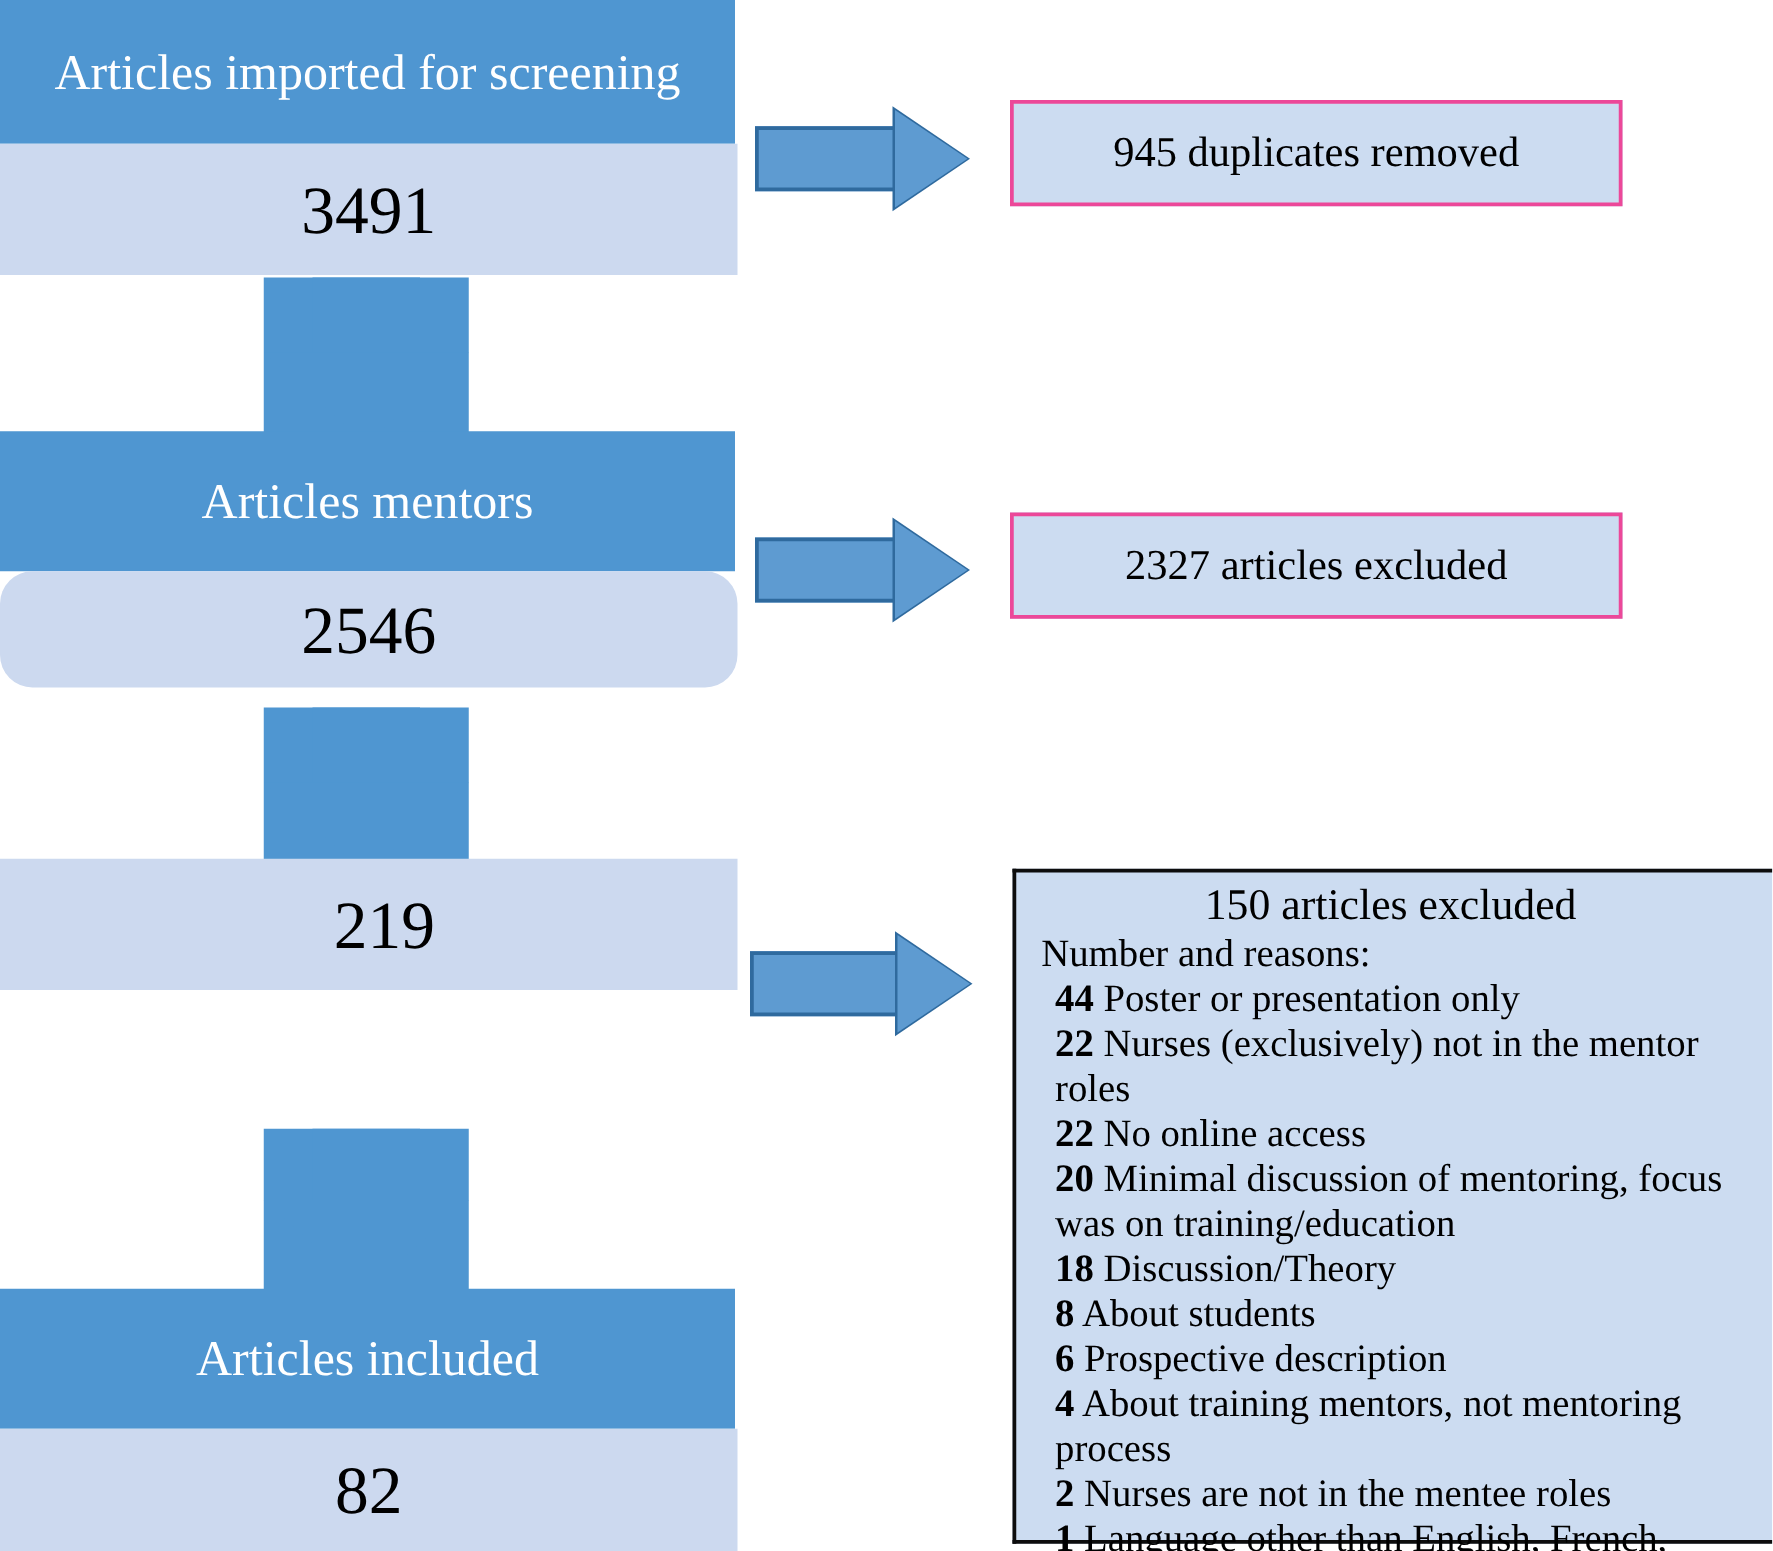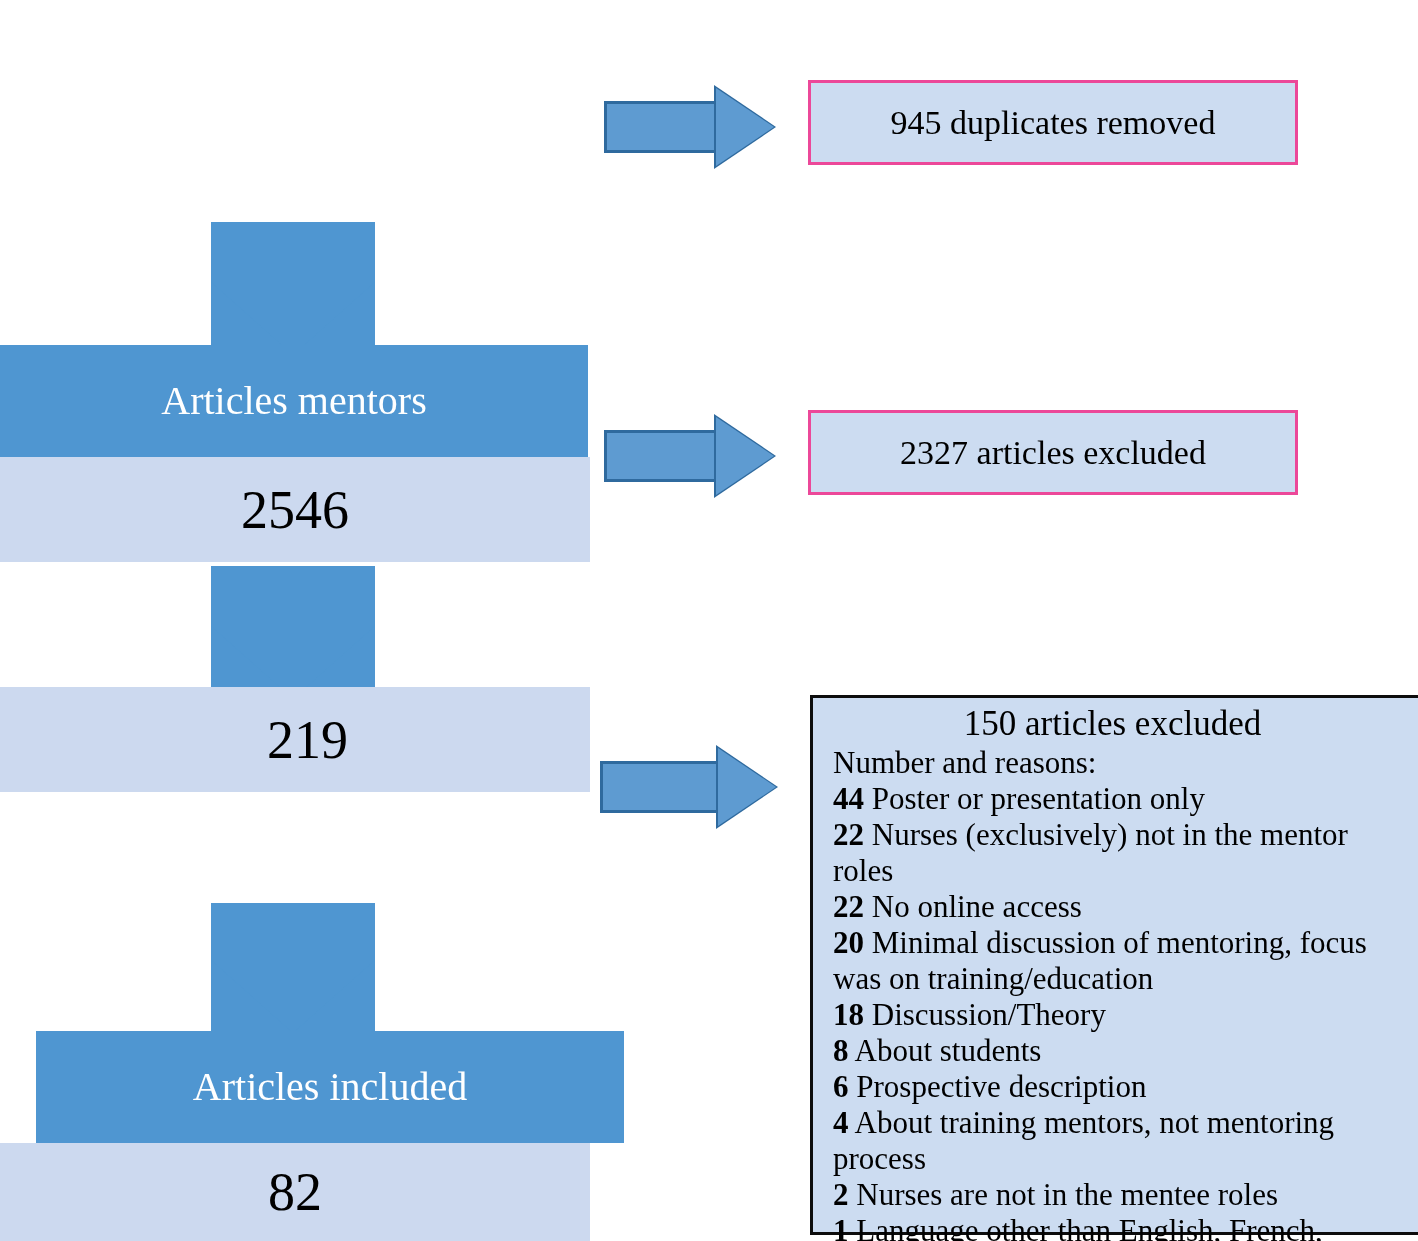--- a/index.html
+++ b/index.html
@@ -134,47 +134,52 @@
   }
   .reason-list {
     list-style: none;
     margin: 0;
     padding: 0;
   }
   .reason-item {
     font-size: 31px;
     line-height: 1.16;
     color: #000000;
+    margin-left: 11px;
   }
   .reason-count {
     font-weight: bold;
   }
 </style>
 </head>
 <body>
 
 <div id="canvas">
 
+  <div class="stage" style="top:0px;">
+    <div class="stage-head" style="height:115px;">Articles imported for screening</div>
+    <div class="stage-body" style="height:105px;">3491</div>
+  </div>
 
   <div class="down-arrow" style="left:211px; top:222px; width:164px; height:133px;">
     <div class="down-shaft" style="left:39px; top:0px; width:86px; height:60px;"></div>
     <div class="down-head" style="left:0px; top:60px;"></div>
   </div>
 
   <div class="right-arrow" style="left:604px; top:85px; width:172px; height:84px;">
     <div class="ra-shaft" style="left:0px; top:16px; width:118px; height:52px;"></div>
     <div class="ra-head-outline" style="left:110px; top:0px;"></div>
     <div class="ra-head" style="left:112px; top:3px;"></div>
   </div>
 
   <div class="side-box" style="left:808px; top:80px; width:490px; height:85px;">945 duplicates removed</div>
 
   <div class="stage" style="top:345px;">
     <div class="stage-head" style="height:112px;">Articles mentors</div>
-    <div class="stage-body" style="height:105px;">2546</div>
+    <div class="stage-body" style="height:93px;border-radius:26px;">2546</div>
   </div>
 
   <div class="down-arrow" style="left:211px; top:566px; width:164px; height:133px;">
     <div class="down-shaft" style="left:39px; top:0px; width:86px; height:60px;"></div>
     <div class="down-head" style="left:0px; top:60px;"></div>
   </div>
 
   <div class="right-arrow" style="left:604px; top:414px; width:172px; height:84px;">
     <div class="ra-shaft" style="left:0px; top:16px; width:118px; height:52px;"></div>
     <div class="ra-head-outline" style="left:110px; top:0px;"></div>
@@ -192,21 +197,21 @@
     <div class="down-head" style="left:0px; top:57px;"></div>
   </div>
 
   <div class="right-arrow" style="left:600px; top:745px; width:180px; height:84px;">
     <div class="ra-shaft" style="left:0px; top:16px; width:124px; height:52px;"></div>
     <div class="ra-head-outline" style="left:116px; top:0px;"></div>
     <div class="ra-head" style="left:118px; top:3px;"></div>
   </div>
 
   <div class="stage" style="top:1031px;">
-    <div class="stage-head" style="height:112px;margin-left:36px;">Articles included</div>
+    <div class="stage-head" style="height:112px;">Articles included</div>
     <div class="stage-body" style="height:98px;">82</div>
   </div>
 
   <div id="exclusion-box">
     <div id="exclusion-title">150 articles excluded</div>
     <div id="exclusion-subtitle">Number and reasons:</div>
     <ul class="reason-list" id="reason-list">
         <li class="reason-item"><span class="reason-count">44</span><span> Poster or presentation only</span></li>
         <li class="reason-item"><span class="reason-count">22</span><span> Nurses (exclusively) not in the mentor roles</span></li>
         <li class="reason-item"><span class="reason-count">22</span><span> No online access</span></li>

